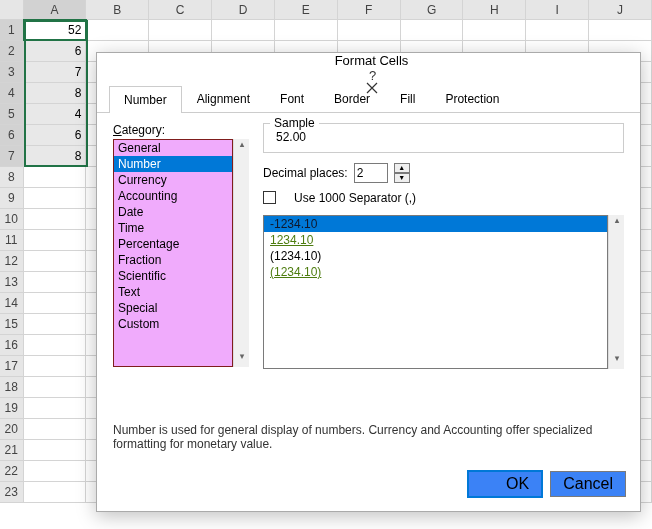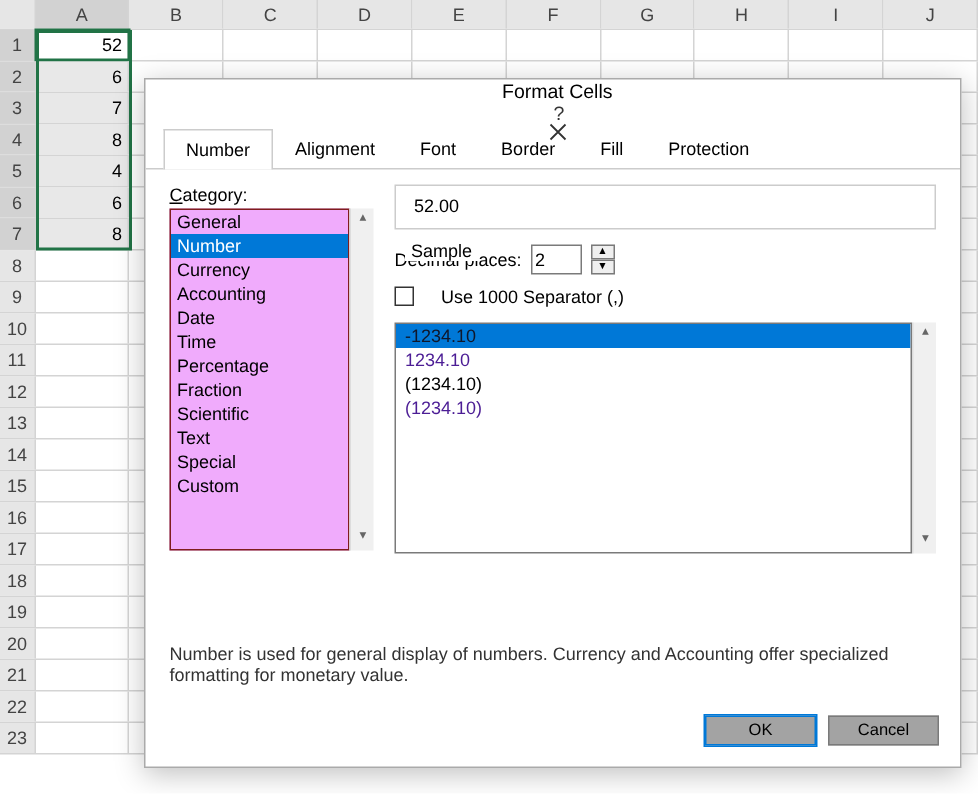--- a/index.html
+++ b/index.html
@@ -30,35 +30,35 @@
 .tab.active { border-color: #ccc; background: #fff; position: relative; top: 1px; }
 .body { flex: 1; padding: 10px 16px 4px 16px; display: flex; gap: 14px; }
 .cat { width: 136px; }
 .lbl { font-size: 12px; margin-bottom: 2px; }
 .lbl .u { text-decoration: underline; }
 .catlist { border: 1px solid #7f1d1d; height: 228px; overflow-y: auto; background: #f0abfc; }
 .catlist .item { padding: 1px 4px; font-size: 12px; cursor: pointer; }
 .catlist .item.sel { background: #0078d7; color: #fff; }
 .right { flex: 1; }
 .samplebox { border: 1px solid #ccc; padding: 6px 8px 8px 8px; margin-bottom: 10px; position: relative; }
-.samplebox .leg { position: absolute; top: -8px; left: 6px; background: #fff; padding: 0 4px; font-size: 12px; margin-top: 44px; }
+.samplebox .leg { position: absolute; top: -8px; left: 6px; background: #fff; padding: 0 4px; font-size: 12px; }
 .sampleval { font-size: 12px; padding-left: 4px; }
 .decrow { display: flex; align-items: center; gap: 6px; margin-bottom: 8px; }
 .decrow input { width: 34px; font-size: 12px; padding: 2px; border: 1px solid #7a7a7a; }
 .spins { display: flex; flex-direction: column; }
 .spins .sp { width: 16px; height: 10px; border: 1px solid #7a7a7a; font-size: 7px; line-height: 7px; text-align: center; background: #efefef; cursor: pointer; }
 .chkrow { display: flex; align-items: flex-start; gap: 18px; margin-bottom: 10px; }
 .chkrow .cb { width: 13px; height: 13px; border: 1px solid #333; }
 .neglist { border: 1px solid #7a7a7a; height: 154px; overflow-y: auto; background: #fff; }
 .neglist .ni { padding: 1px 6px; font-size: 12px; cursor: pointer; }
 .neglist .ni.sel { background: #0078d7; color: #0f172a; }
-.neglist .ni.red { color: #4c1d95; }
+.neglist .ni.red { color: #4d7c0f; text-decoration: underline; }
 .desc { padding: 6px 16px 12px 16px; font-size: 12px; color: #333; }
 .btnrow { display: flex; justify-content: flex-end; gap: 8px; padding: 8px 14px 14px 0; }
-.btn { min-width: 74px; padding: 3px 12px; font-size: 11px; border: 1px solid #7a7a7a; background: #a3a3a3; cursor: pointer; text-align: center; }
+.btn { min-width: 74px; padding: 3px 12px; font-size: 16px; border: 1px solid #7a7a7a; background: #3b82f6; cursor: pointer; text-align: right; }
 .btn.primary { border: 1px solid #0078d7; outline: 1px solid #0078d7; }
 
 .sb { width: 16px; background: #f0f0f0; border-left: 1px solid #ddd; position: relative; }
 .sb .arr { width: 16px; height: 16px; text-align: center; font-size: 9px; color: #666; }
 
 svg { display: block; }
 </style>
 </head>
 <body>
 

